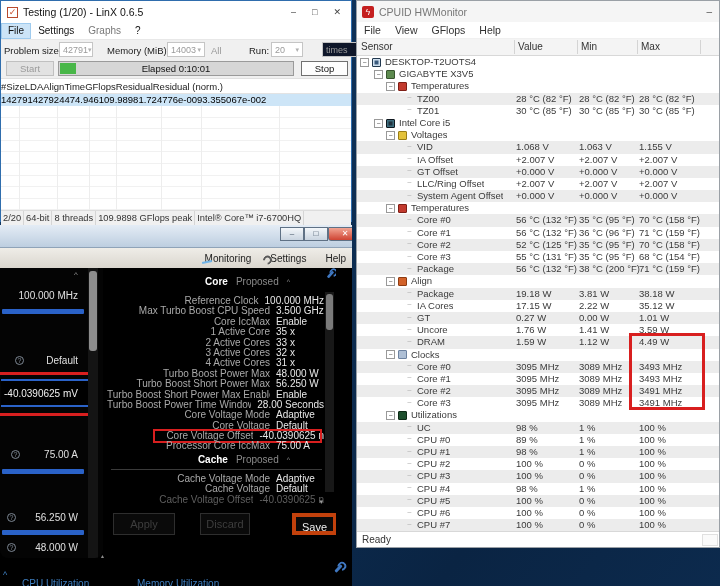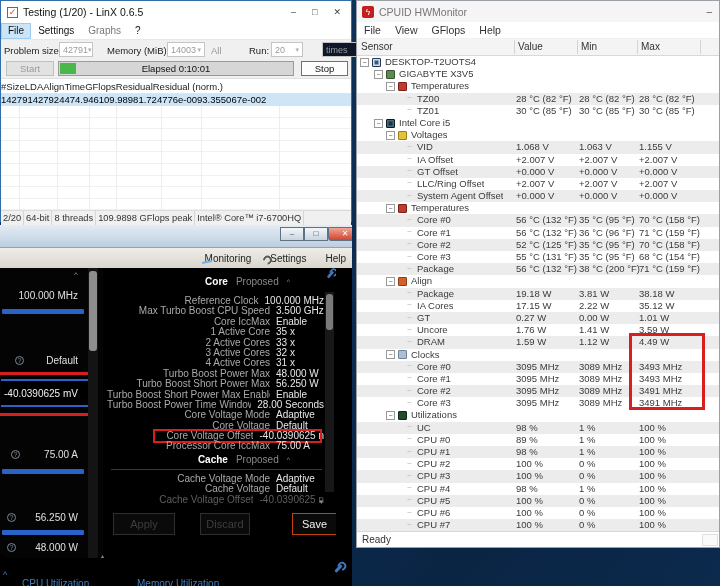--- a/index.html
+++ b/index.html
@@ -73,21 +73,21 @@
   .rp-row .rlabel { width:163px; text-align:right; color:#a9a9a9; white-space:nowrap; overflow:hidden; }
   .rp-row .rvalue { margin-left:6px; color:#e8e8e8; white-space:nowrap; }
   .rp-row.hl::after { content:""; position:absolute; left:46px; right:2px; top:-2px; bottom:-2px; border:2px solid #d81f1f; }
   .rp-row.dim .rlabel, .rp-row.dim .rvalue { color:#5f5f5f; }
   .rp-divider { position:absolute; left:4px; right:14px; height:1px; background:#3a3a3a; }
   .rp-scroll { position:absolute; right:2px; top:24px; width:9px; height:200px; background:#181818; }
   .rp-thumb { position:absolute; left:1px; top:2px; width:7px; height:36px; background:#7a7a7a; border-radius:3px; }
   .rp-dcar { position:absolute; right:13px; color:#9a9a9a; font-size:7px; }
   .xtu-btn { position:absolute; height:22px; font-size:11px; text-align:center; line-height:20px; background:#0a0a0a; }
   .xtu-btn.dim { border:1px solid #2e2e2e; color:#3e3e3e; }
-  .xtu-btn.save { border:1px solid #c2410c; color:#f0f0f0; }
+  .xtu-btn.save { border:4px solid #c2410c; color:#f0f0f0; }
   .xtu-foot { position:absolute; left:0; bottom:0; width:100%; height:28px; background:#000; overflow:hidden; }
   .xf-caret { position:absolute; left:3px; top:12px; color:#3e7fc1; font-size:9px; }
   .xf-label { position:absolute; top:20px; color:#3e7fc1; font-size:10px; white-space:nowrap; }
   .xf-wrench { position:absolute; right:12px; top:6px; }
   .xf-wrench .w { width:3px; height:9px; background:#3f77c0; transform:rotate(42deg); border-radius:1px; display:block; position:relative; }
   .xf-wrench .w::after { content:""; position:absolute; top:-4px; left:-2px; width:5px; height:5px; border:2px solid #3f77c0; border-radius:50%; border-bottom-color:transparent; }
   .xtu-notch { position:absolute; left:99px; bottom:26px; color:#8a8a8a; font-size:7px; }
 
   
   .hwm { position:absolute; left:356px; top:0; width:364px; height:548px; background:#fff; border:1px solid #9aa0a6; display:flex; flex-direction:column; }

